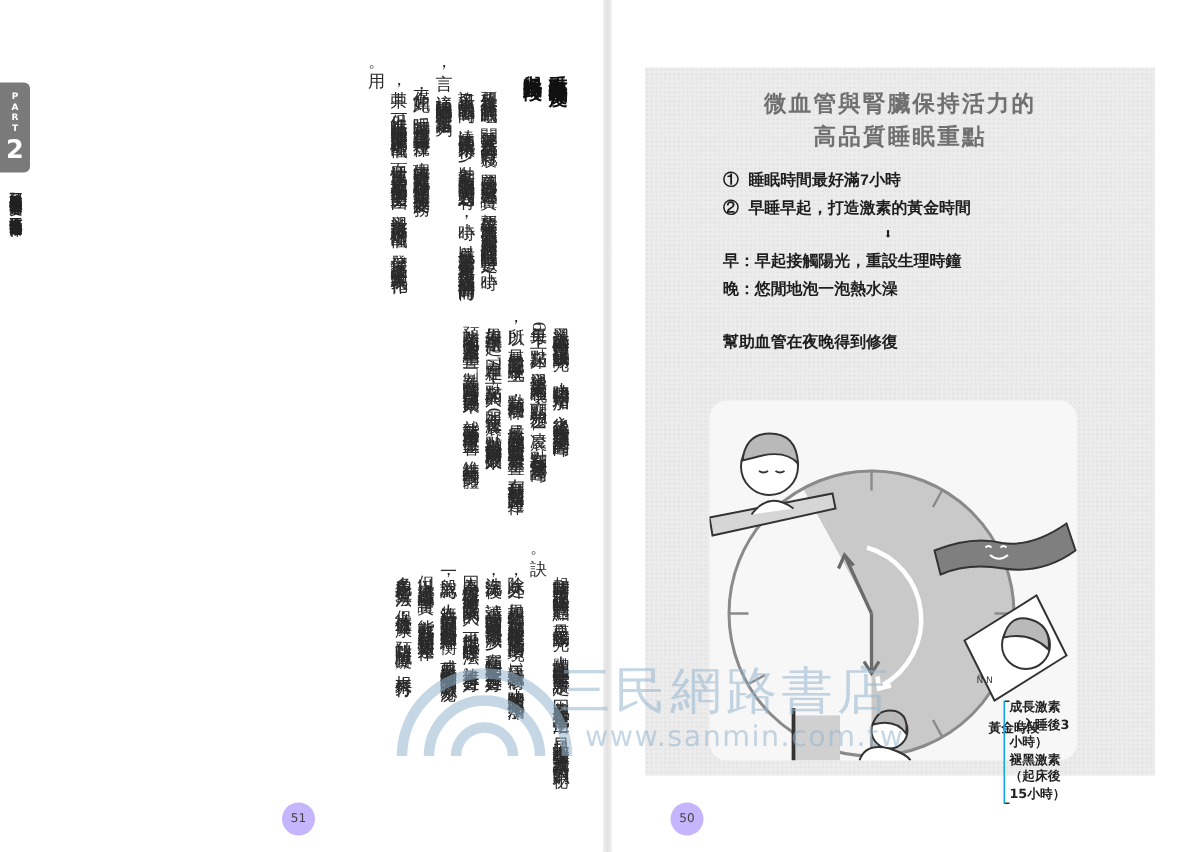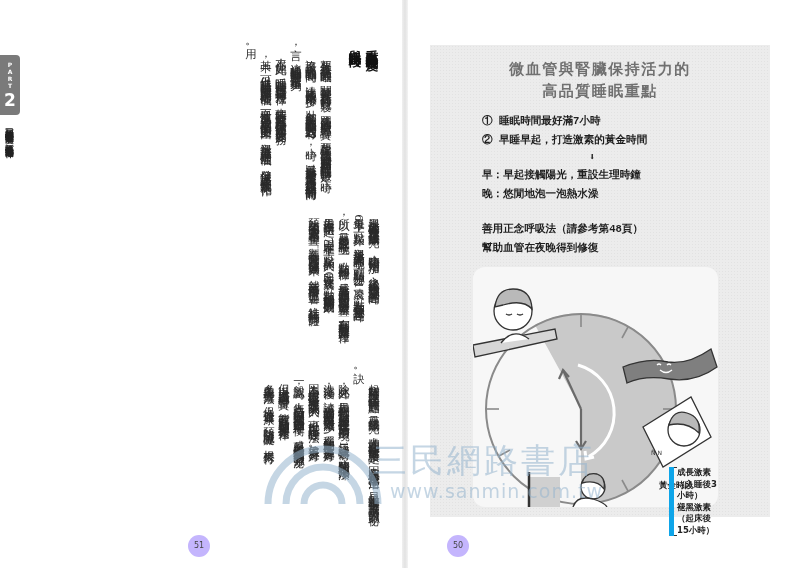--- a/index.html
+++ b/index.html
@@ -30,21 +30,21 @@
 
   
   .panel{position:absolute;left:430px;top:45px;width:340px;height:472px;background:#ececec;background-image:radial-gradient(#e2e2e2 0.6px,transparent 0.7px);background-size:3px 3px;}
   .panel-title{position:absolute;left:0;width:340px;top:13px;text-align:center;font-family:"DejaVu Sans","Liberation Sans",sans-serif;font-weight:bold;font-size:15px;line-height:22px;color:#707070;letter-spacing:1.5px;}
   .tips{position:absolute;left:52px;top:67px;font-family:Liberation Mono, monospace;font-weight:bold;font-size:10.6px;color:#1e1e1e;}
   .tips .line{display:block;height:19px;line-height:19px;white-space:nowrap;}
   .tips .arrow{display:block;text-align:center;width:220px;height:16px;line-height:16px;font-size:10px;}
   .tips .gap{display:block;height:16px;}
   .figure{position:absolute;left:43px;top:222px;width:245px;height:240px;background:#f7f7f7;border-radius:12px;}
   .figure svg{position:absolute;left:0;top:0;}
-  .legend-box{position:absolute;left:196px;top:200px;font-family:"DejaVu Sans","Liberation Sans",sans-serif;font-weight:bold;font-size:8.5px;line-height:11.5px;color:#222;border-left:5px solid #0ea5e9;padding-left:3px;}
+  .legend-box{position:absolute;left:196px;top:200px;font-family:"DejaVu Sans","Liberation Sans",sans-serif;font-weight:bold;font-size:8.5px;line-height:11.5px;color:#222;border-left:1px solid #0ea5e9;padding-left:3px;}
   .legend-box:before,.legend-box:after{content:"";position:absolute;left:0;width:3px;height:0;border-top:1px solid #333;}
   .legend-box:before{top:0;}
   .legend-box:after{bottom:0;}
   .golden-label{position:absolute;left:148px;top:213px;font-family:Liberation Sans, sans-serif;font-weight:bold;font-size:8.5px;color:#222;margin-left:38px;}
 
   
   .watermark{position:absolute;left:260px;top:438px;width:380px;height:75px;pointer-events:none;}
   .wm-cn{position:absolute;left:113px;top:0;font-family:"DejaVu Serif","Liberation Serif",serif;font-size:34px;color:rgba(150,180,205,0.55);letter-spacing:3px;white-space:nowrap;}
   .wm-url{position:absolute;left:130px;top:42px;font-family:"DejaVu Sans","Liberation Sans",sans-serif;font-size:19px;color:rgba(150,180,205,0.55);letter-spacing:1px;white-space:nowrap;}
   .wm-arcs{position:absolute;left:0;top:6px;}
@@ -96,21 +96,20 @@
     <span>高品質睡眠重點</span>
   </div>
 
   <div class="tips">
     <span class="line">① 睡眠時間最好滿7小時</span>
     <span class="line">② 早睡早起，打造激素的黃金時間</span>
     <span class="arrow">⬇</span>
     <span class="line">早：早起接觸陽光，重設生理時鐘</span>
     <span class="line">晚：悠閒地泡一泡熱水澡</span>
     <span class="gap"></span>
-    <span class="line">善用正念呼吸法（請參考第48頁）</span>
     <span class="line">幫助血管在夜晚得到修復</span>
   </div>
 
   <div class="figure">
     <svg width="245" height="240" viewBox="0 0 245 240">
 
       <path d="M108,142 L62,58 A95,95 0 0 1 203,142 A95,95 0 0 1 108,237 Z" fill="#c9c9c9" stroke="none"></path>
       <circle cx="108" cy="142" r="95" fill="none" stroke="#8a8a8a" stroke-width="2"></circle>
 
       <g stroke="#8a8a8a" stroke-width="1.6">

